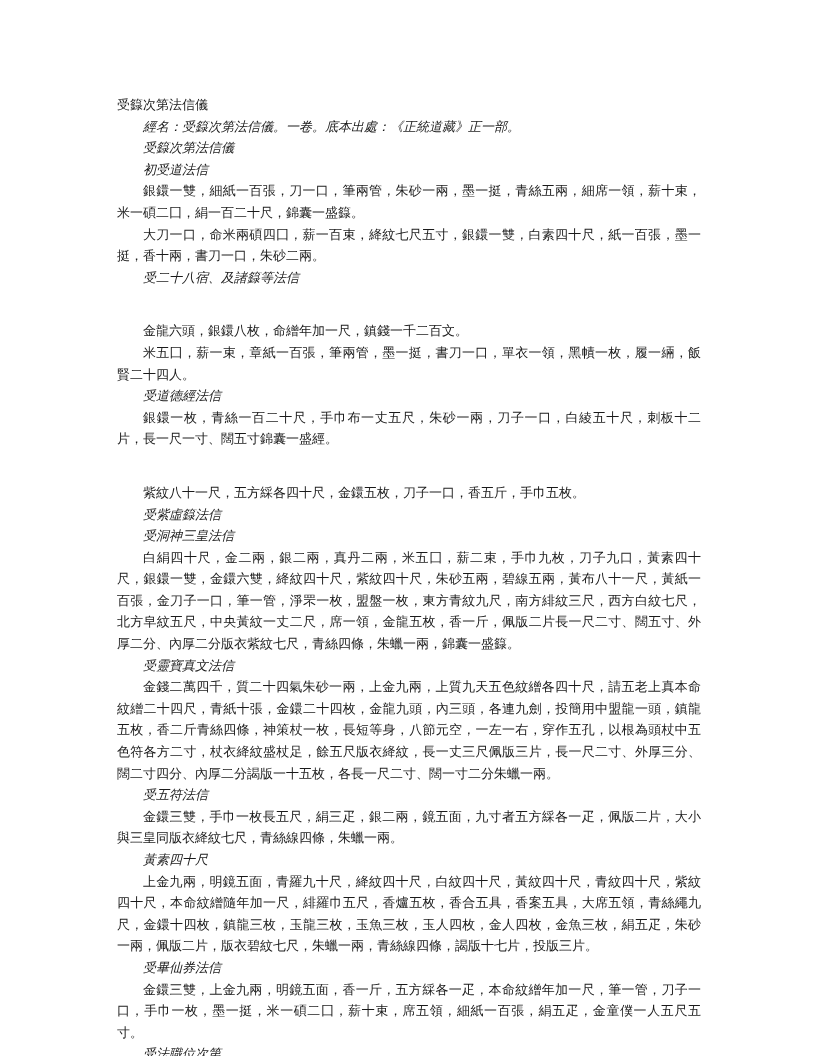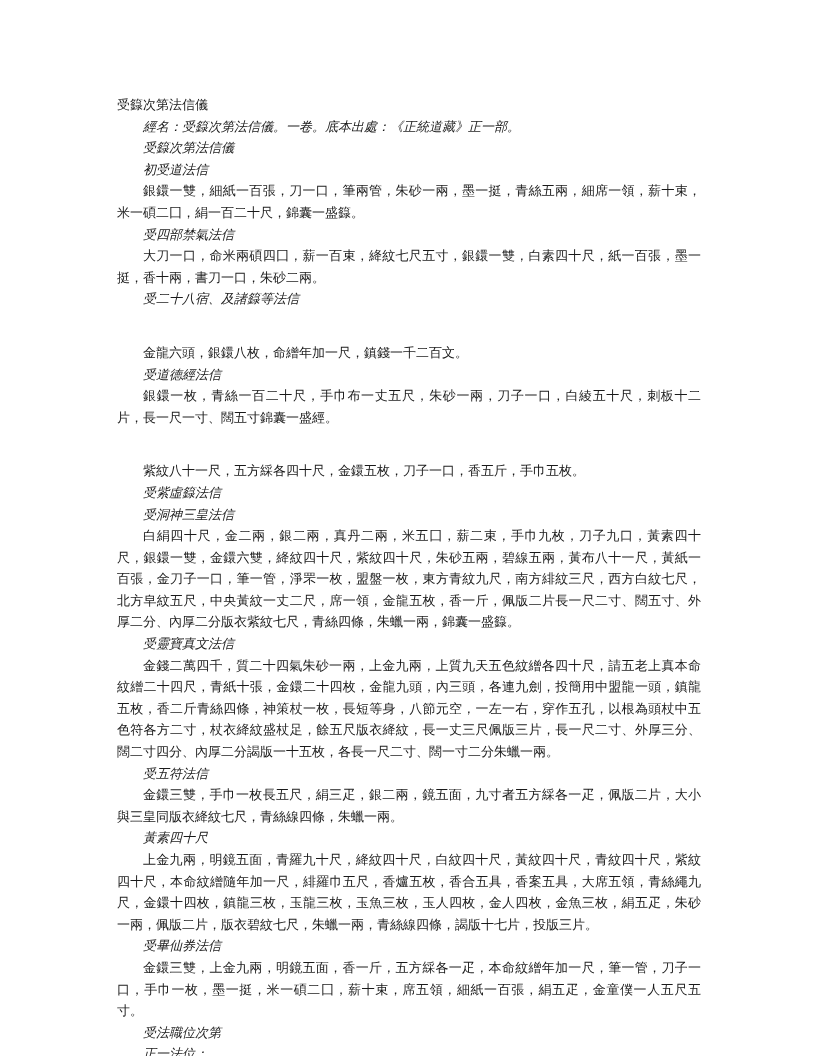--- a/index.html
+++ b/index.html
@@ -63,24 +63,24 @@
 </head>
 <body>
 
 <div id="page">
   <div id="doc-body">
       <p class="line title">受籙次第法信儀</p>
       <p class="line heading">經名：受籙次第法信儀。一卷。底本出處：《正統道藏》正一部。</p>
       <p class="line heading">受籙次第法信儀</p>
       <p class="line heading">初受道法信</p>
       <p class="line para">銀鐶一雙，細紙一百張，刀一口，筆兩管，朱砂一兩，墨一挺，青絲五兩，細席一領，薪十束，米一碩二囗，絹一百二十尺，錦囊一盛籙。</p>
-      <p class="line heading">受四部禁氣法信</p>
       <p class="line para">大刀一口，命米兩碩四囗，薪一百束，絳紋七尺五寸，銀鐶一雙，白素四十尺，紙一百張，墨一挺，香十兩，書刀一口，朱砂二兩。</p>
       <p class="line heading">受二十八宿、及諸籙等法信</p>
       <p class="line para short">金龍六頭，銀鐶八枚，命繒年加一尺，鎮錢一千二百文。</p>
+      <p class="line para">米五囗，薪一束，章紙一百張，筆兩管，墨一挺，書刀一口，單衣一領，黑幘一枚，履一緉，飯賢二十四人。</p>
       <p class="line heading">受道德經法信</p>
       <p class="line para">銀鐶一枚，青絲一百二十尺，手巾布一丈五尺，朱砂一兩，刀子一口，白綾五十尺，刺板十二片，長一尺一寸、闊五寸錦囊一盛經。</p>
       <p class="line para short">紫紋八十一尺，五方綵各四十尺，金鐶五枚，刀子一口，香五斤，手巾五枚。</p>
       <p class="line heading">受紫虛籙法信</p>
       <p class="line heading">受洞神三皇法信</p>
       <p class="line para">白絹四十尺，金二兩，銀二兩，真丹二兩，米五囗，薪二束，手巾九枚，刀子九口，黃素四十尺，銀鐶一雙，金鐶六雙，絳紋四十尺，紫紋四十尺，朱砂五兩，碧線五兩，黃布八十一尺，黃紙一百張，金刀子一口，筆一管，淨罘一枚，盟盤一枚，東方青紋九尺，南方緋紋三尺，西方白紋七尺，北方皁紋五尺，中央黃紋一丈二尺，席一領，金龍五枚，香一斤，佩版二片長一尺二寸、闊五寸、外厚二分、內厚二分版衣紫紋七尺，青絲四條，朱蠟一兩，錦囊一盛籙。</p>
       <p class="line heading">受靈寶真文法信</p>
       <p class="line para">金錢二萬四千，質二十四氣朱砂一兩，上金九兩，上質九天五色紋繒各四十尺，請五老上真本命紋繒二十四尺，青紙十張，金鐶二十四枚，金龍九頭，內三頭，各連九劍，投簡用中盟龍一頭，鎮龍五枚，香二斤青絲四條，神策杖一枚，長短等身，八節元空，一左一右，穿作五孔，以根為頭杖中五色符各方二寸，杖衣絳紋盛杖足，餘五尺版衣絳紋，長一丈三尺佩版三片，長一尺二寸、外厚三分、闊二寸四分、內厚二分謁版一十五枚，各長一尺二寸、闊一寸二分朱蠟一兩。</p>
       <p class="line heading">受五符法信</p>
       <p class="line para">金鐶三雙，手巾一枚長五尺，絹三疋，銀二兩，鏡五面，九寸者五方綵各一疋，佩版二片，大小與三皇同版衣絳紋七尺，青絲線四條，朱蠟一兩。</p>

